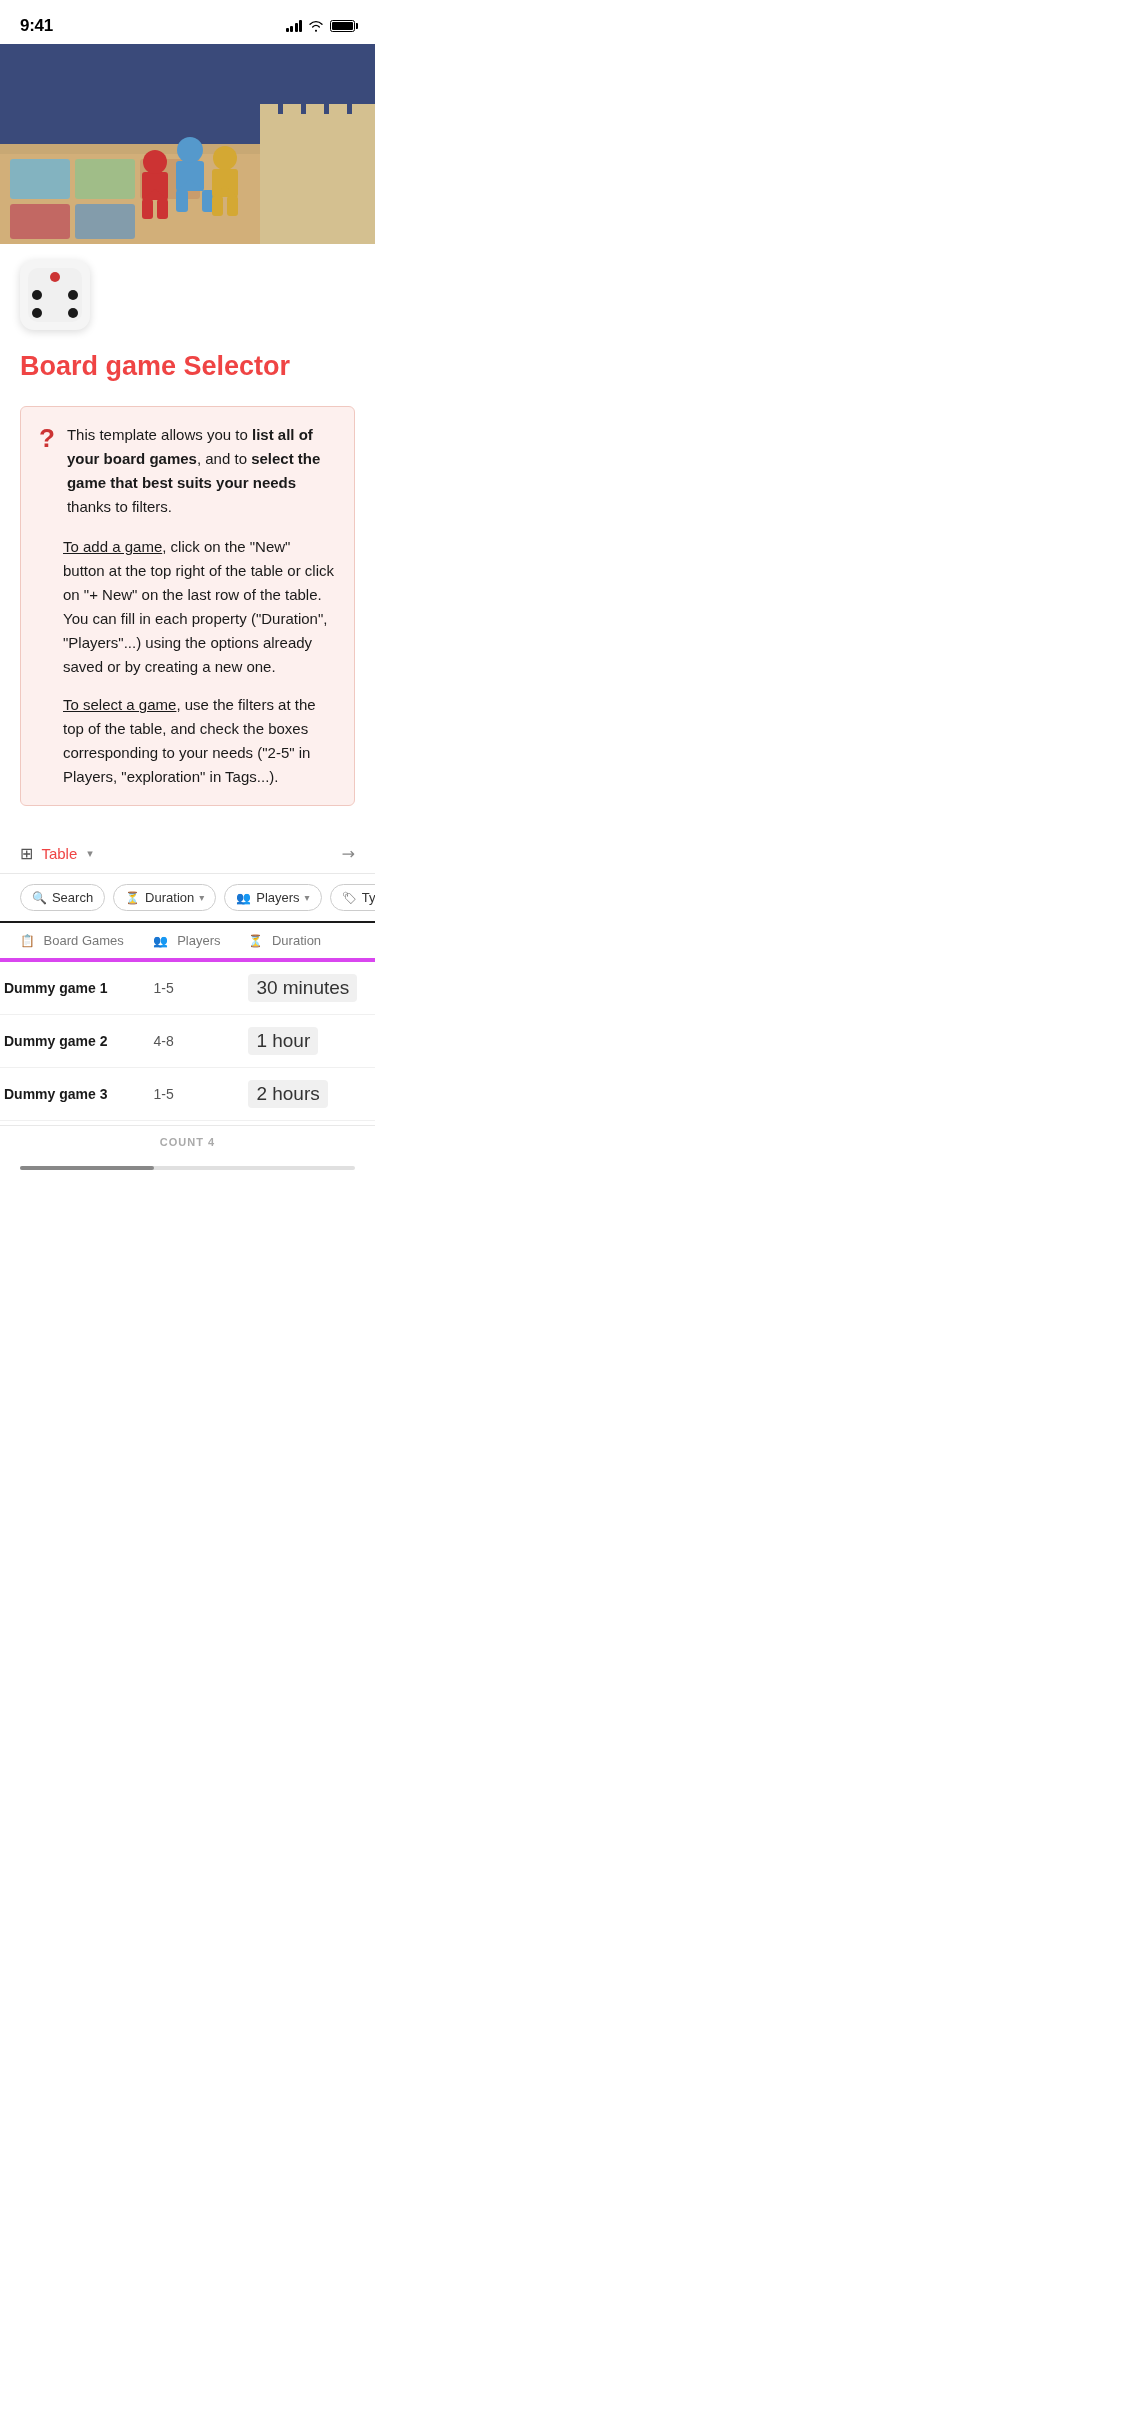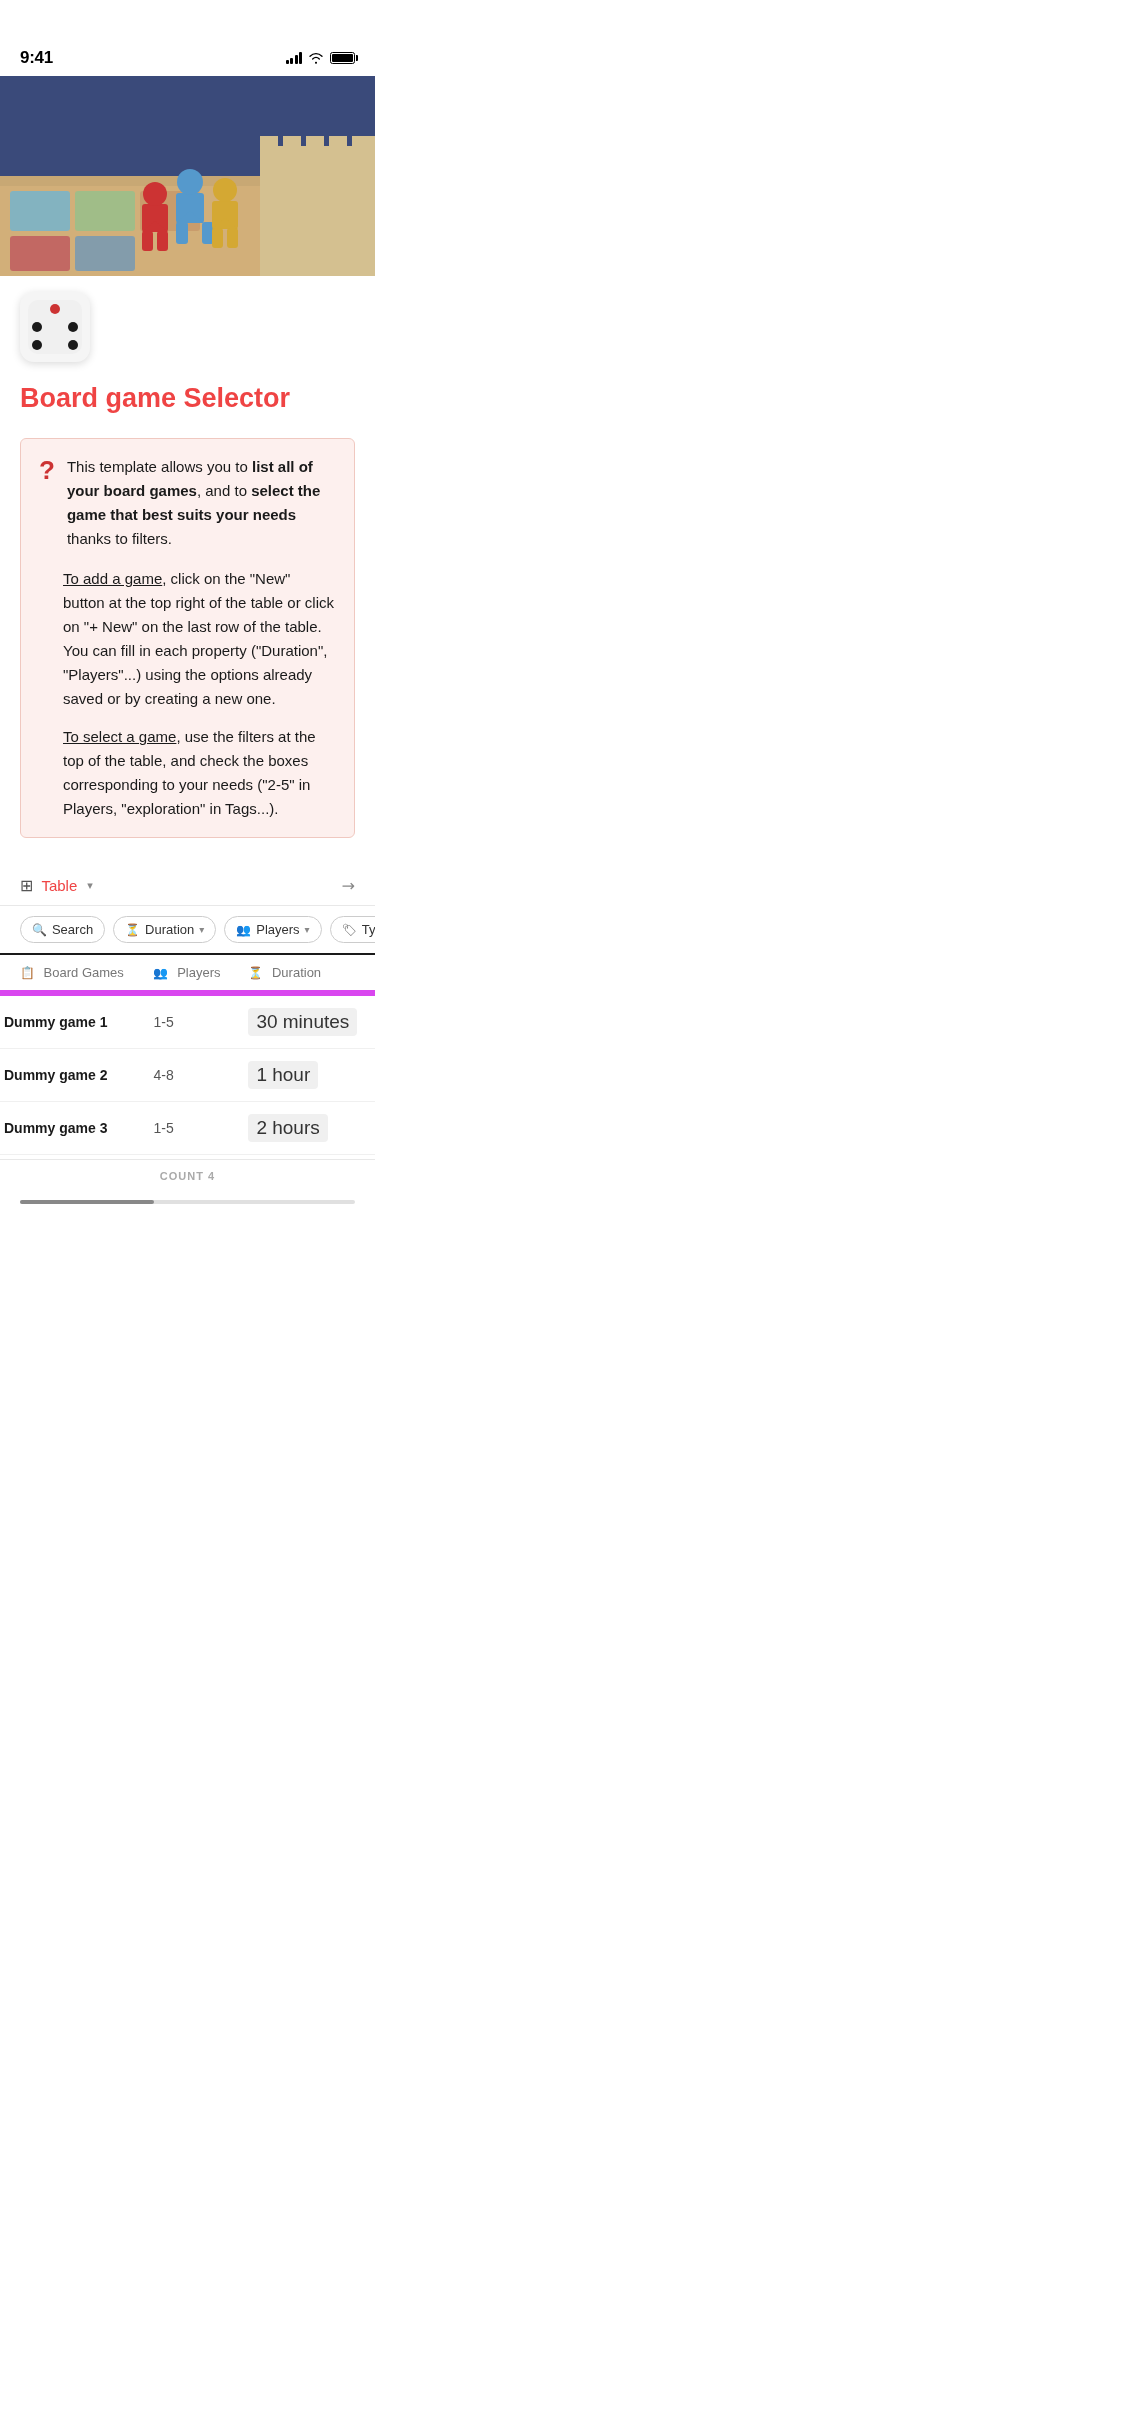--- a/index.html
+++ b/index.html
@@ -14,21 +14,20 @@
     }
 
     
     .status-bar {
       display: flex;
       justify-content: space-between;
       align-items: center;
       padding: 14px 20px 6px 20px;
       height: 44px;
       background: #fff;
-      margin-top: 32px;
     }
     .status-time {
       font-size: 17px;
       font-weight: 600;
       letter-spacing: -0.3px;
     }
     .status-icons {
       display: flex;
       align-items: center;
       gap: 6px;
@@ -235,21 +234,21 @@
       font-size: 10px;
       color: #888;
     }
 
     
     .data-table {
       width: 100%;
       border-collapse: collapse;
     }
     .data-table thead tr {
-      border-bottom: 6px solid #d946ef;
+      border-bottom: 4px solid #d946ef;
       margin-top: 12px;
     }
     .data-table th {
       padding: 10px 12px;
       text-align: left;
       font-size: 13px;
       font-weight: 500;
       color: #777;
     }
     .data-table th:first-child {

